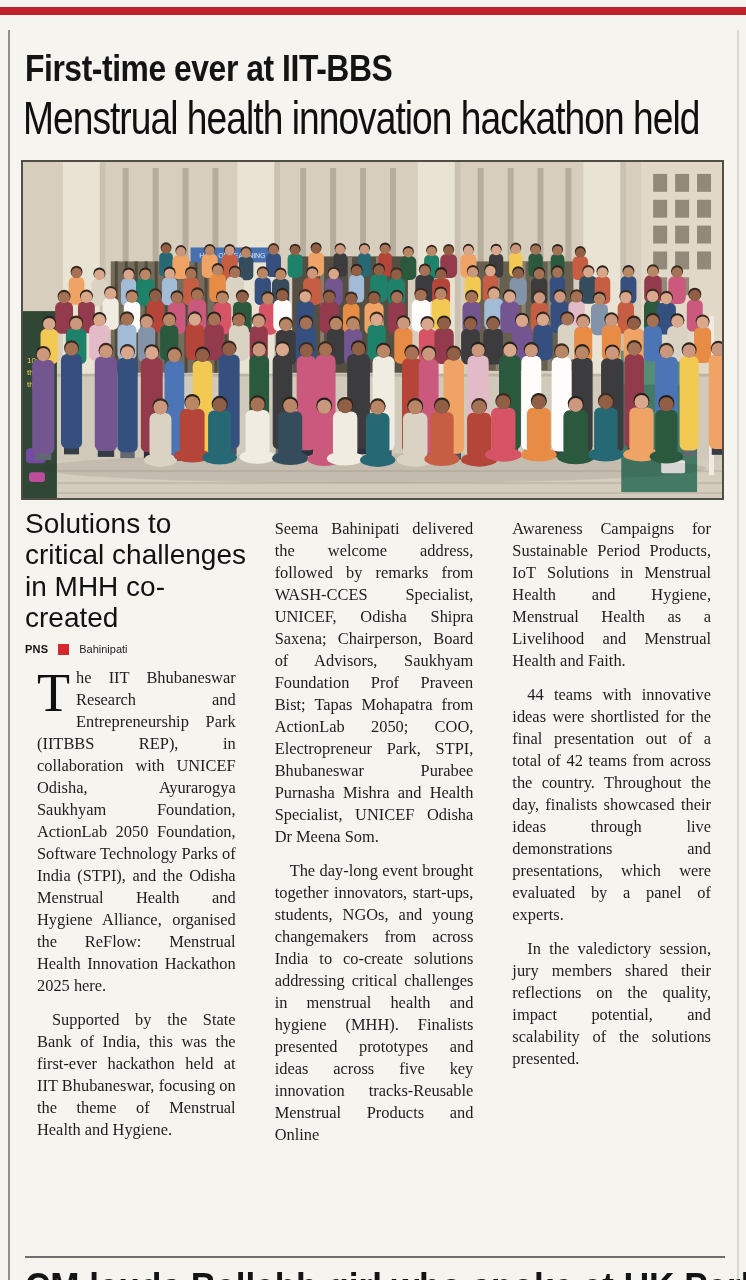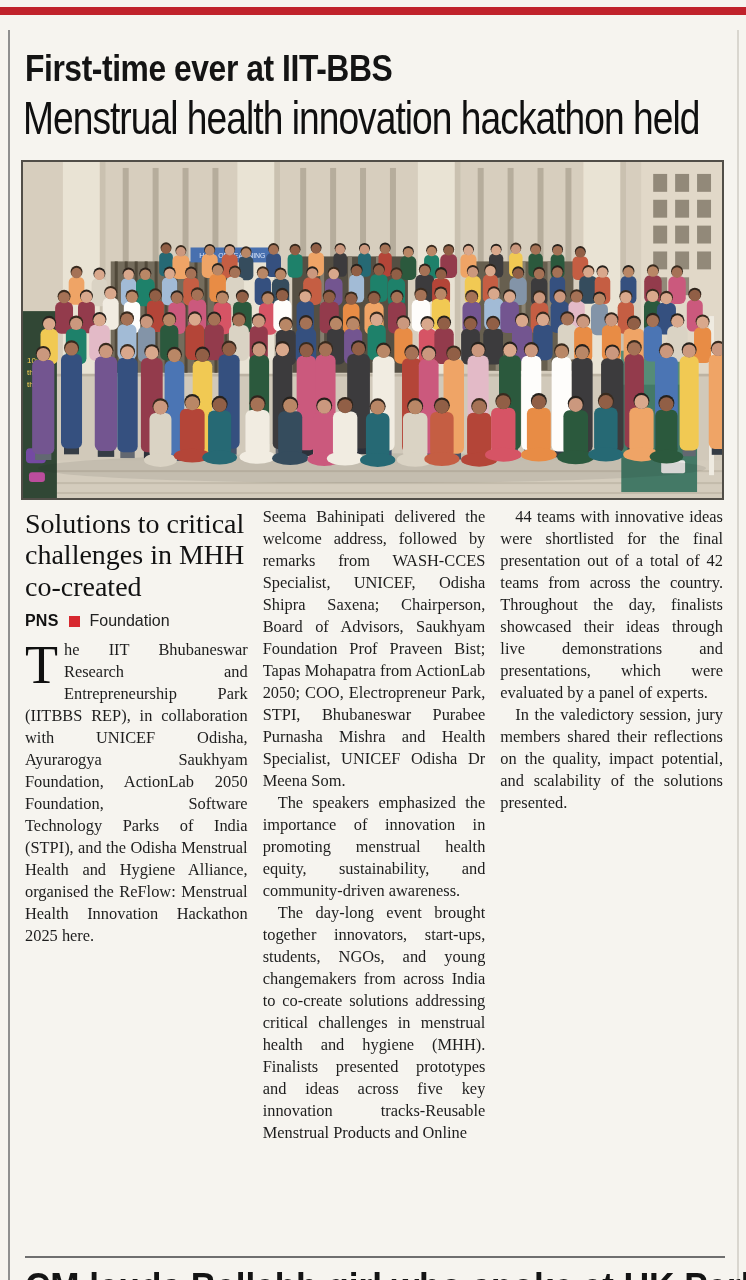--- a/index.html
+++ b/index.html
@@ -27,31 +27,31 @@
     border:2px solid #514e48;box-sizing:border-box;background:#d3cabb;
   }
   .photo svg{display:block;width:699px;height:336px}
 
   .columns{
     position:absolute;left:25px;top:506px;width:698px;height:748px;
     display:grid;grid-template-columns:1fr 1fr 1fr;column-gap:15px;overflow:hidden;
   }
   .col{overflow:hidden}
   .subheading{
-    font-family:Liberation Serif, serif;font-size:28px;line-height:1.12;
+    font-family:Liberation Sans, sans-serif;font-size:28px;line-height:1.12;
     color:#121212;margin:2px 0 10px 0;font-weight:400;
   }
   .byline{
     display:flex;align-items:center;gap:10px;margin:0 0 9px 0;
-    font-family:"Liberation Sans",sans-serif;font-size:16px;color:#222;
+    font-family:"Liberation Sans",sans-serif;font-size:11px;color:#222;
   }
   .byline .agency{font-weight:700;color:#111;letter-spacing:.2px}
   .byline .sq{width:11px;height:11px;background:#d7282f;flex:0 0 auto}
   .col p{
-    margin:0;font-size:16.4px;line-height:22px;text-align:justify;
+    margin:12px;font-size:16.4px;line-height:22px;text-align:justify;
     color:#1d1d1d;
   }
   .col p.indent{text-indent:15px}
   .dropcap{
     float:left;font-size:54px;line-height:.8;padding:5px 6px 0 0;color:#101010;
   }
 
   .divider{position:absolute;left:25px;top:1256px;width:700px;height:2px;background:#6f6f6f}
   .fragment-clip{
     position:absolute;left:25px;top:1265px;width:721px;height:15px;overflow:hidden;
@@ -681,35 +681,36 @@
     <rect x="0" y="0" width="701" height="338" fill="#f3e3c2" opacity="0.07"></rect>
   </svg>
 </div>
 
 <div class="columns">
   <div class="col">
     <div class="subheading">Solutions to critical challenges in MHH co-created</div>
     <div class="byline">
       <span class="agency">PNS</span>
       <span class="sq"></span>
-      <span class="place">Foundation</span>
+      <span class="place">Bahinipati</span>
     </div>
     <div>
         <p><span class="dropcap">T</span>he IIT Bhubaneswar Research and Entrepreneurship Park (IITBBS REP), in collaboration with UNICEF Odisha, Ayurarogya Saukhyam Foundation, ActionLab 2050 Foundation, Software Technology Parks of India (STPI), and the Odisha Menstrual Health and Hygiene Alliance, organised the ReFlow: Menstrual Health Innovation Hackathon 2025 here.</p>
+        <p class="indent">Supported by the State Bank of India, this was the first-ever hackathon held at IIT Bhubaneswar, focusing on the theme of Menstrual Health and Hygiene.</p>
       </div>
   </div>
   <div class="col">
     <div>
         <p>Seema Bahinipati delivered the welcome address, followed by remarks from WASH-CCES Specialist, UNICEF, Odisha Shipra Saxena; Chairperson, Board of Advisors, Saukhyam Foundation Prof Praveen Bist; Tapas Mohapatra from ActionLab 2050; COO, Electropreneur Park, STPI, Bhubaneswar Purabee Purnasha Mishra and Health Specialist, UNICEF Odisha Dr Meena Som.</p>
-        <p class="indent">The speakers emphasized the importance of innovation in promoting menstrual health equity, sustainability, and community-driven awareness.</p>
         <p class="indent">The day-long event brought together innovators, start-ups, students, NGOs, and young changemakers from across India to co-create solutions addressing critical challenges in menstrual health and hygiene (MHH). Finalists presented prototypes and ideas across five key innovation tracks-Reusable Menstrual Products and Online</p>
       </div>
   </div>
   <div class="col">
     <div>
+        <p>Awareness Campaigns for Sustainable Period Products, IoT Solutions in Menstrual Health and Hygiene, Menstrual Health as a Livelihood and Menstrual Health and Faith.</p>
         <p class="indent">44 teams with innovative ideas were shortlisted for the final presentation out of a total of 42 teams from across the country. Throughout the day, finalists showcased their ideas through live demonstrations and presentations, which were evaluated by a panel of experts.</p>
         <p class="indent">In the valedictory session, jury members shared their reflections on the quality, impact potential, and scalability of the solutions presented.</p>
       </div>
   </div>
 </div>
 
 <div class="divider"></div>
 <div class="fragment-clip">
   <span>CM lauds Ballabh girl who spoke at UK Parliament</span>
 </div>

